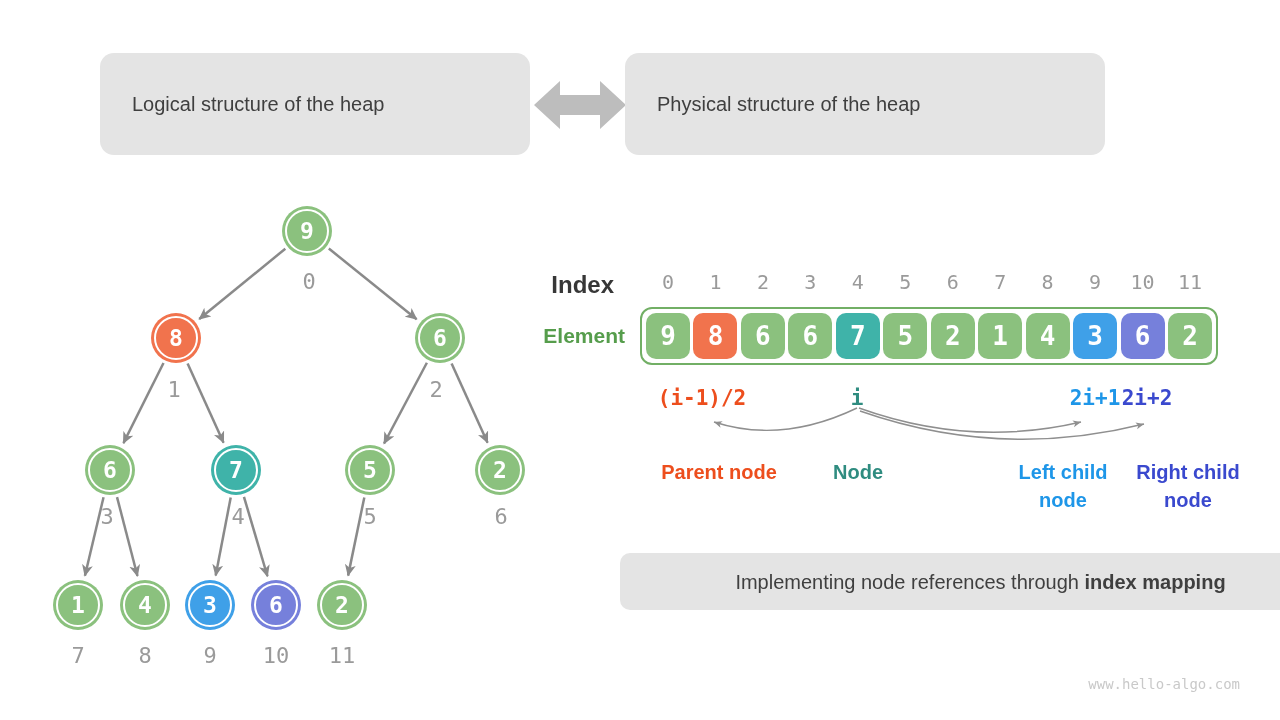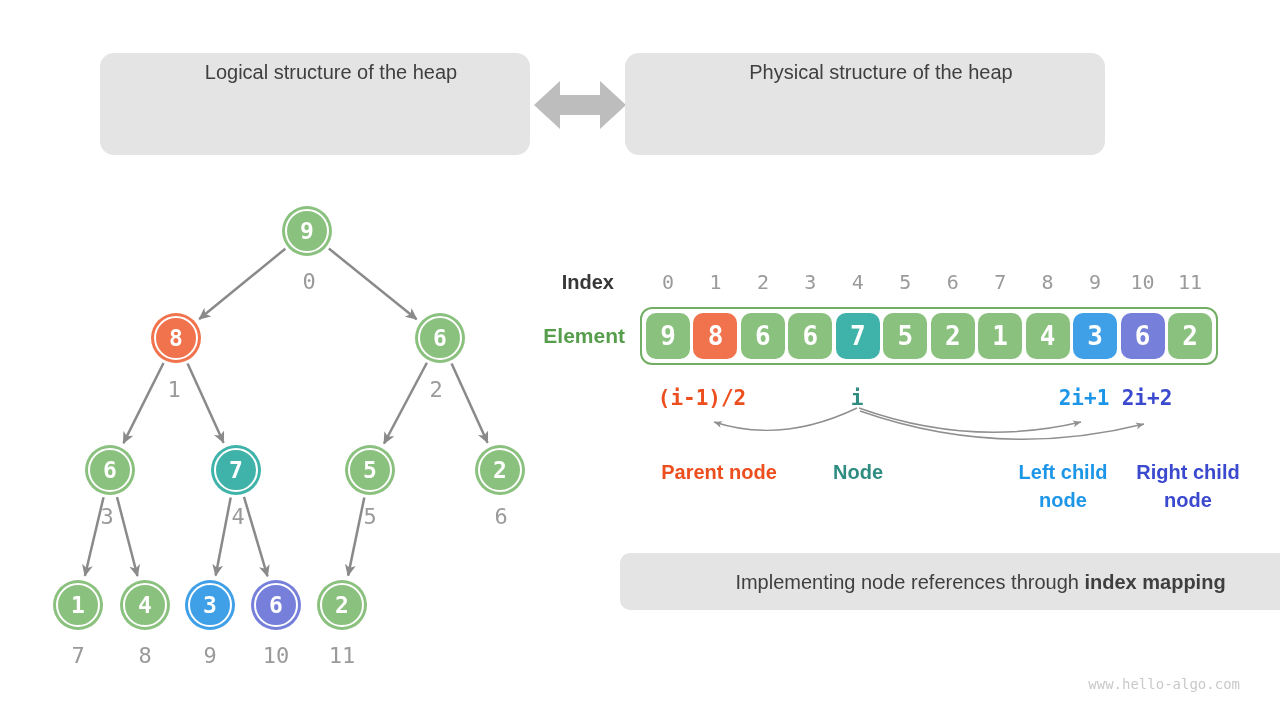--- a/index.html
+++ b/index.html
@@ -1,33 +1,33 @@
 <!DOCTYPE html>
 <html><head>
 <meta charset="utf-8">
 <style>
   html,body{margin:0;padding:0;background:#fff;}
   .canvas{position:relative;width:1280px;height:720px;background:#ffffff;overflow:hidden;
           font-family:"Liberation Sans",sans-serif;}
   .info-box{position:absolute;background:#E4E4E4;border-radius:14px;color:#3F3F3F;
-            font-size:20px;line-height:38px;display:flex;flex-direction:row;
+            font-size:20px;line-height:38px;display:flex;flex-direction:column;
             justify-content:center;padding-left:32px;box-sizing:border-box;}
   .box-logical{left:100px;top:53px;width:430px;height:102px;}
   .box-physical{left:625px;top:53px;width:480px;height:102px;gap:48px;}
   .box-bottom{left:620px;top:553px;width:705px;height:57px;border-radius:10px;
               align-items:center;padding-left:16px;justify-content:center;}
   .dbl-arrow{position:absolute;left:534px;top:79px;}
   .tnode{position:absolute;width:40px;height:40px;border-radius:50%;border:2px solid #fff;
          display:flex;align-items:center;justify-content:center;color:#fff;
          font:bold 23px "DejaVu Sans Mono",monospace;}
   .tindex{position:absolute;transform:translate(-50%,-50%);color:#9A9A9A;
           font:22px "DejaVu Sans Mono",monospace;}
   .edge-svg,.curve-svg{position:absolute;pointer-events:none;}
   .lbl{position:absolute;font-weight:bold;}
-  .lbl-index{left:480px;top:271px;width:134px;text-align:right;font-size:20px;color:#373737;}
+  .lbl-index{left:480px;top:271px;width:134px;text-align:right;font-size:24px;color:#373737;}
   .lbl-element{left:480px;top:324px;width:145px;text-align:right;font-size:21px;}
   .index-row{position:absolute;left:646px;top:270px;width:566px;display:flex;
              justify-content:space-between;}
   .index-slot{width:44px;text-align:center;color:#9A9A9A;
               font:20px "DejaVu Sans Mono",monospace;}
   .array-box{position:absolute;left:640px;top:307px;width:578px;height:58px;
              border:2px solid #72AF65;border-radius:12px;box-sizing:border-box;
              padding:4px;display:flex;justify-content:space-between;background:#fff;}
   .acell{width:44px;height:46px;border-radius:10px;display:flex;align-items:center;
          justify-content:center;color:#fff;font:bold 26px "DejaVu Sans Mono",monospace;}
@@ -129,21 +129,21 @@
       <div class="acell" style="background: rgb(139, 193, 126);">2</div>
       <div class="acell" style="background: rgb(139, 193, 126);">1</div>
       <div class="acell" style="background: rgb(139, 193, 126);">4</div>
       <div class="acell" style="background: rgb(63, 160, 232);">3</div>
       <div class="acell" style="background: rgb(118, 128, 219);">6</div>
       <div class="acell" style="background: rgb(139, 193, 126);">2</div>
     </div>
 
   <span class="formula f-parent" style="color: rgb(237, 78, 29);">(i-1)/2</span>
   <span class="formula f-node" style="color: rgb(47, 140, 128);">i</span>
-  <span class="formula f-left" style="color: rgb(30, 150, 232);">2i+1</span>
+  <span class="formula f-left" style="color: rgb(30, 150, 232); margin-left: 11px;">2i+1</span>
   <span class="formula f-right" style="color: rgb(58, 73, 206);">2i+2</span>
 
   <svg class="curve-svg" style="left:640px;top:376px;" width="560" height="95" viewBox="0 0 560 95">
     <defs>
       <marker id="curveArrow" markerUnits="userSpaceOnUse" markerWidth="9" markerHeight="8" refX="8" refY="4" orient="auto">
         <path d="M0,0.5 L8,4 L0,7.5 L2.2,4 Z" fill="#8F8F8F"></path>
       </marker>
     </defs>
     <path d="M217,32 Q142,68 74,46" fill="none" stroke="#8F8F8F" stroke-width="1.4" marker-end="url(#curveArrow)"></path>
     <path d="M219,32 Q330,72 441,46" fill="none" stroke="#8F8F8F" stroke-width="1.4" marker-end="url(#curveArrow)"></path>

